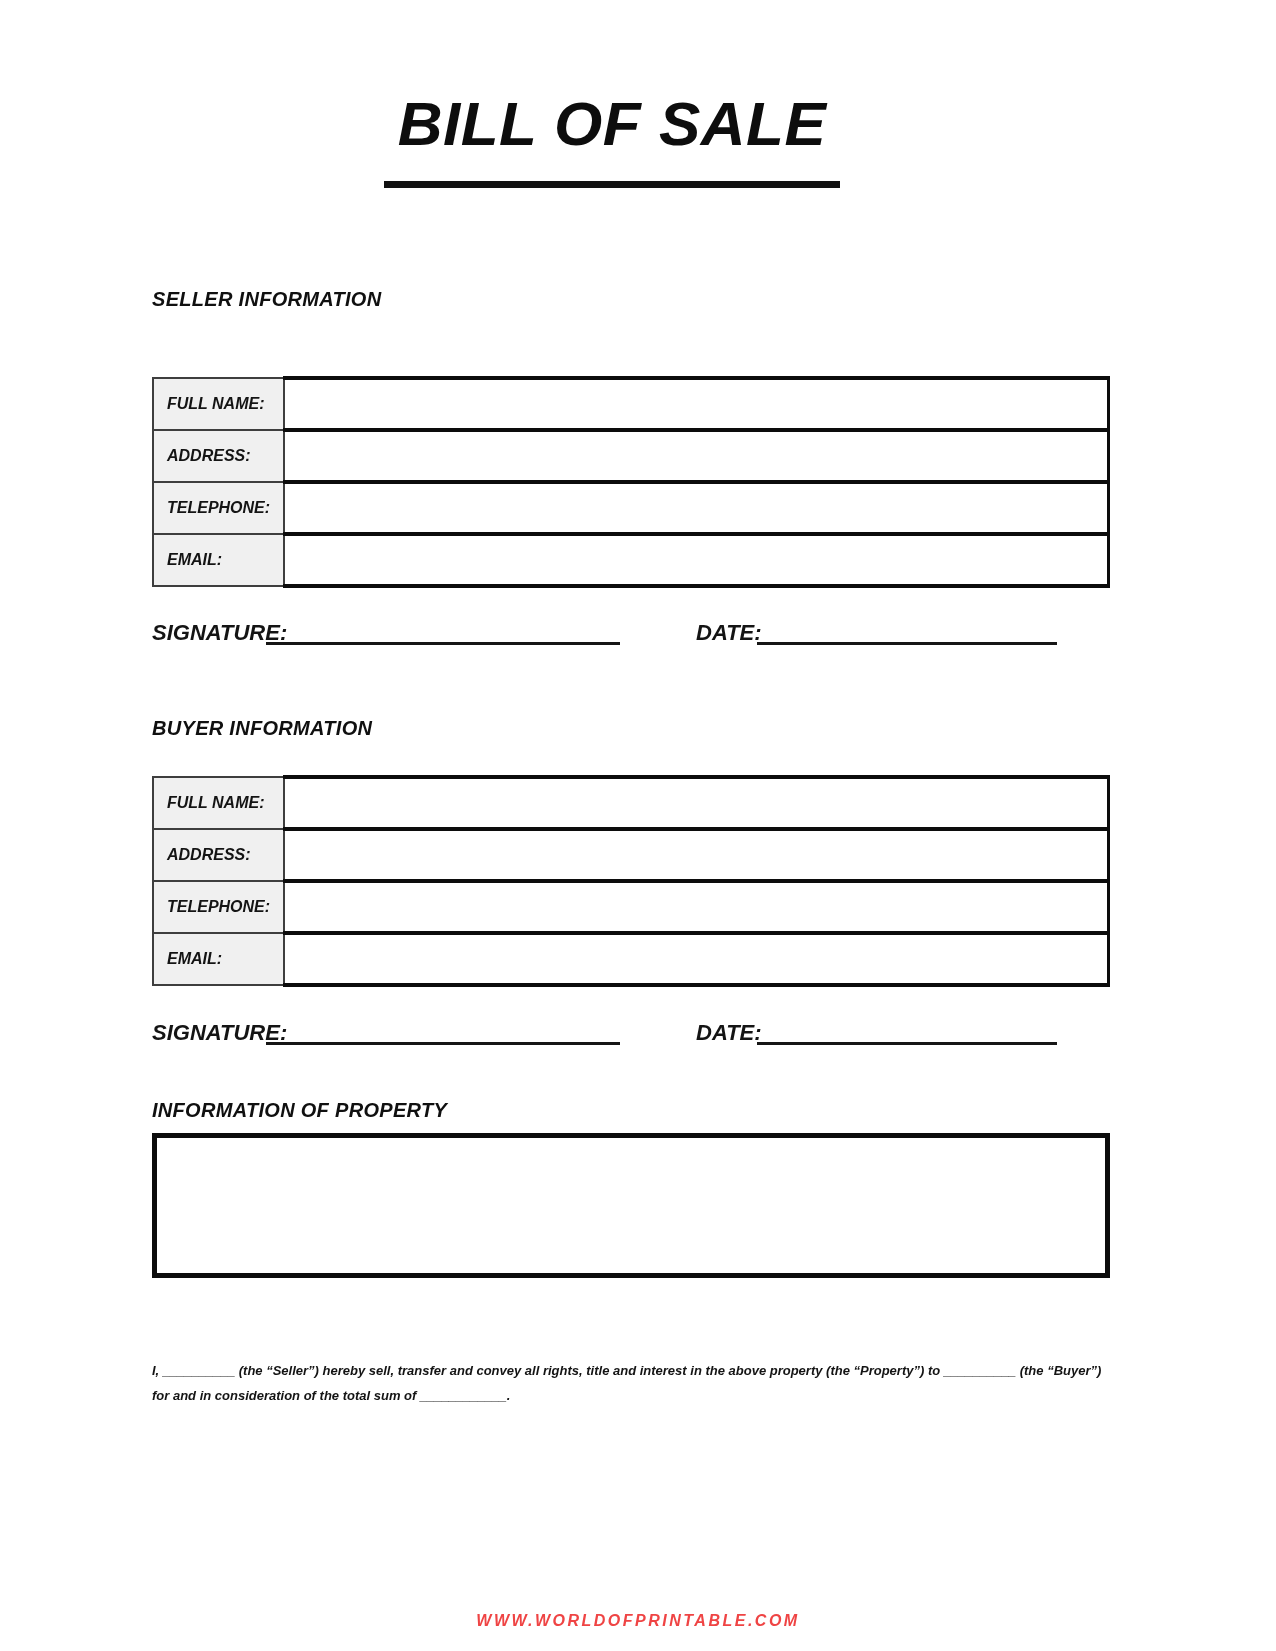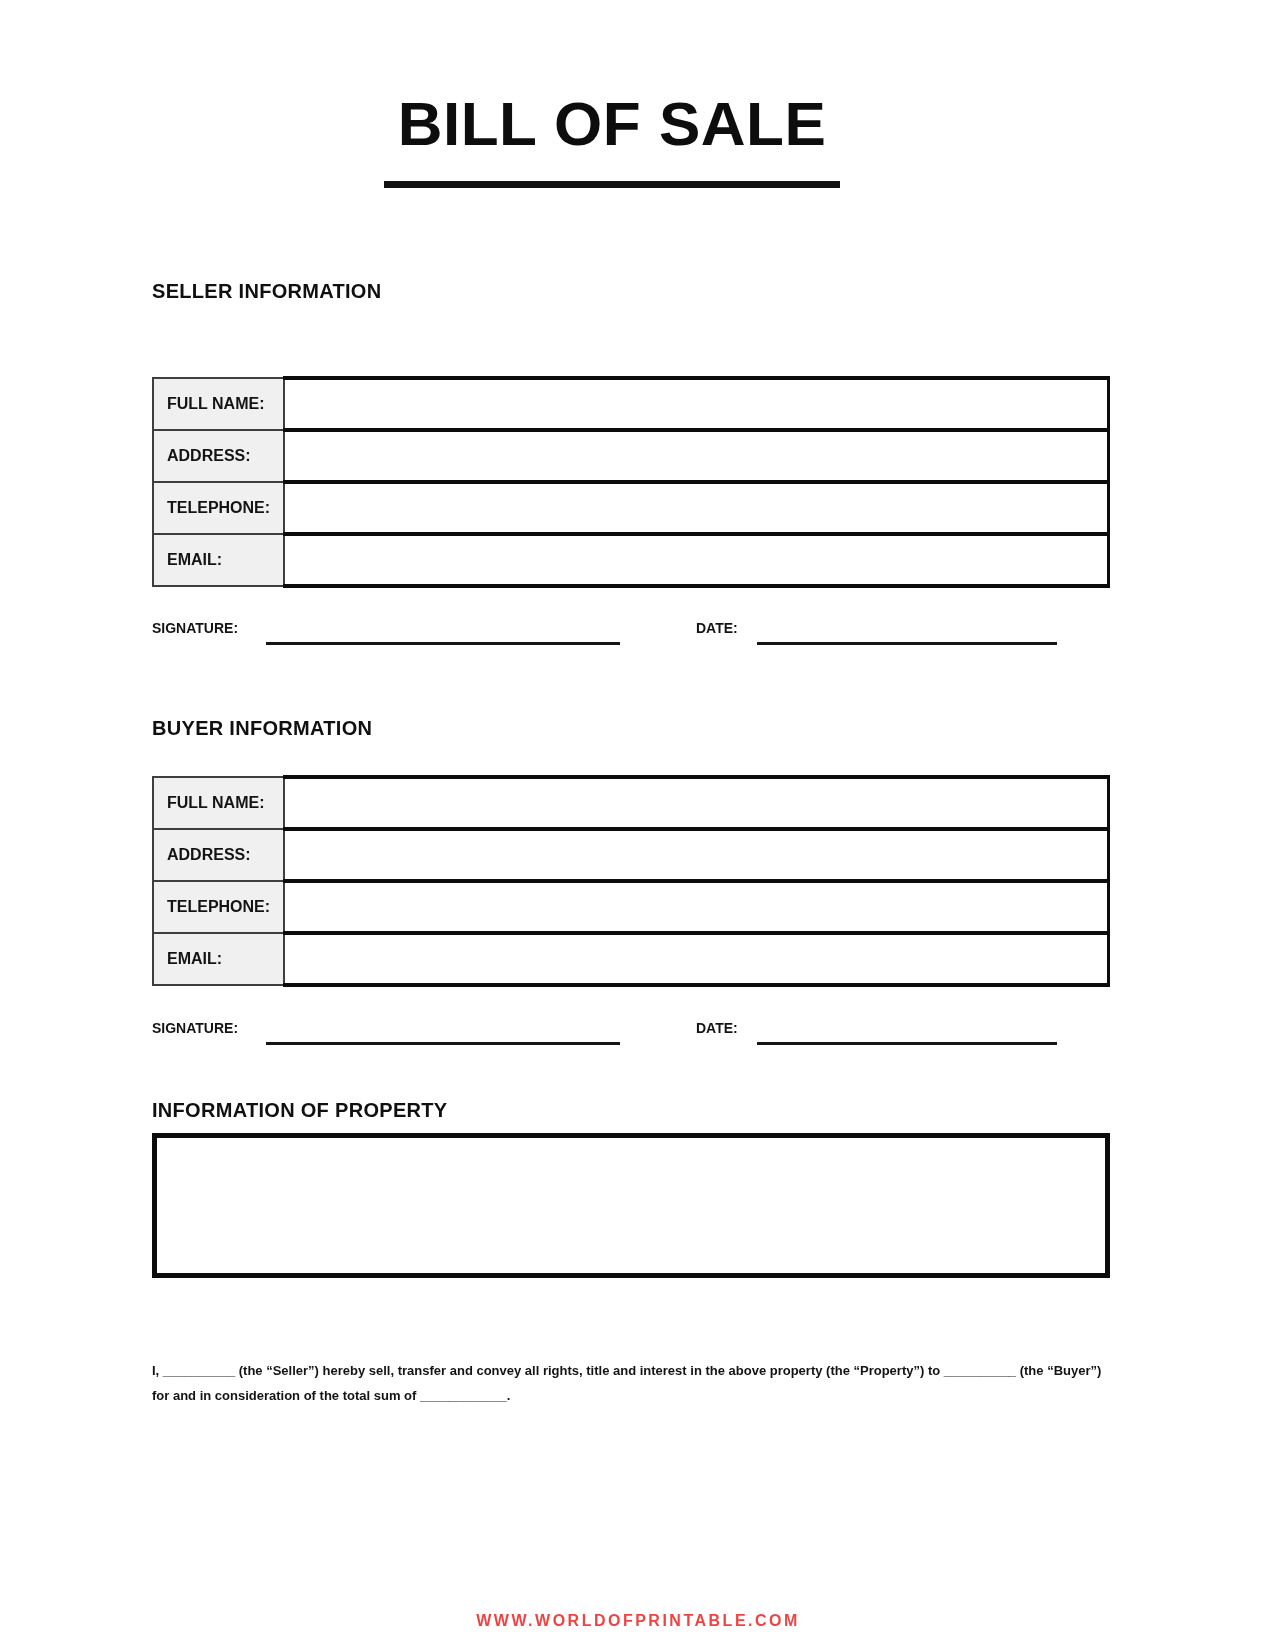--- a/index.html
+++ b/index.html
@@ -4,20 +4,21 @@
 <style>
   html, body { margin: 0; padding: 0; background: #ffffff; }
   .page {
     position: relative;
     width: 1276px;
     height: 1651px;
     background: #ffffff;
     font-family: "Liberation Sans", "DejaVu Sans", sans-serif;
     color: #141414;
     overflow: hidden;
+    font-style: italic;
   }
 
   
   .doc-title {
     position: absolute;
     top: 88px; left: 0; right: 0;
     margin: 0;
     text-align: center;
     transform: translateX(-26px);
     font-size: 62px;
@@ -37,21 +38,21 @@
   
   .section-heading {
     position: absolute;
     left: 152px;
     margin: 0;
     font-size: 20px;
     font-weight: 800;
     letter-spacing: 0.3px;
     color: #101010;
   }
-  .h-seller { top: 280px; }
+  .h-seller { top: 288px; }
   .h-buyer { top: 717px; }
   .h-property { top: 1099px; }
 
   
   .info-table {
     position: absolute;
     left: 152px;
     border-collapse: collapse;
     table-layout: fixed;
     width: 958px;
@@ -76,21 +77,21 @@
     border-right: 3px solid #0c0c0c;
     border-left: 2px solid #3e3e3e;
     padding: 0 10px;
     font-size: 16px;
   }
 
   
   .sig-label {
     position: absolute;
     font-weight: bold;
-    font-size: 14px;
+    font-size: 22px;
     color: #141414;
     white-space: nowrap;
   }
   .sig-line {
     position: absolute;
     height: 2px;
     border-bottom: 3px solid #161616;
     font-size: 15px;
   }
   .seller-sig-label { left: 152px; top: 620px; }

